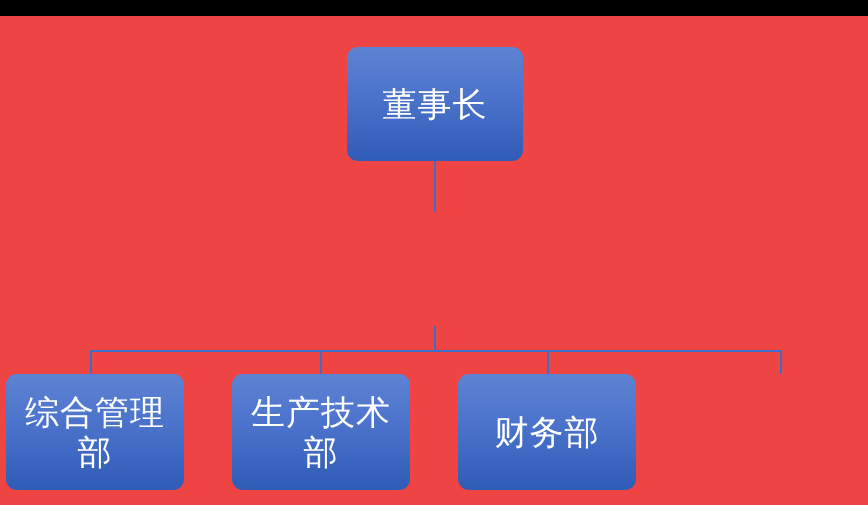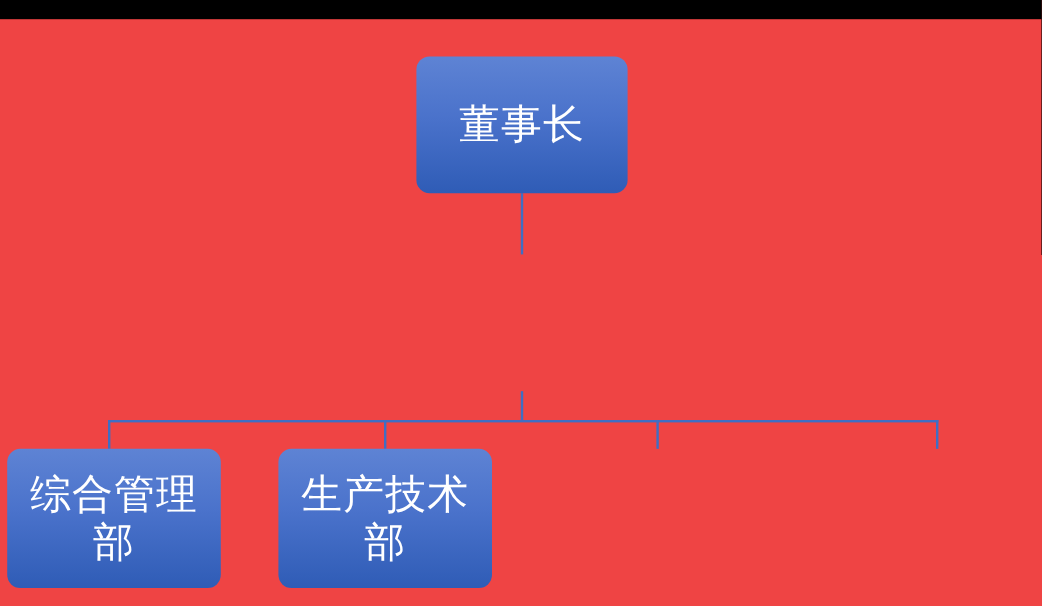--- a/index.html
+++ b/index.html
@@ -86,15 +86,18 @@
   <div class="node level-3 dept-0">
     <span class="node-label">综合管理
 部</span>
   </div>
 
   <div class="node level-3 dept-1">
     <span class="node-label">生产技术
 部</span>
   </div>
 
+  <div class="node level-3 dept-2">
+    <span class="node-label">财务部</span>
+  </div>
 
 
 </div>
 
 </body></html>

